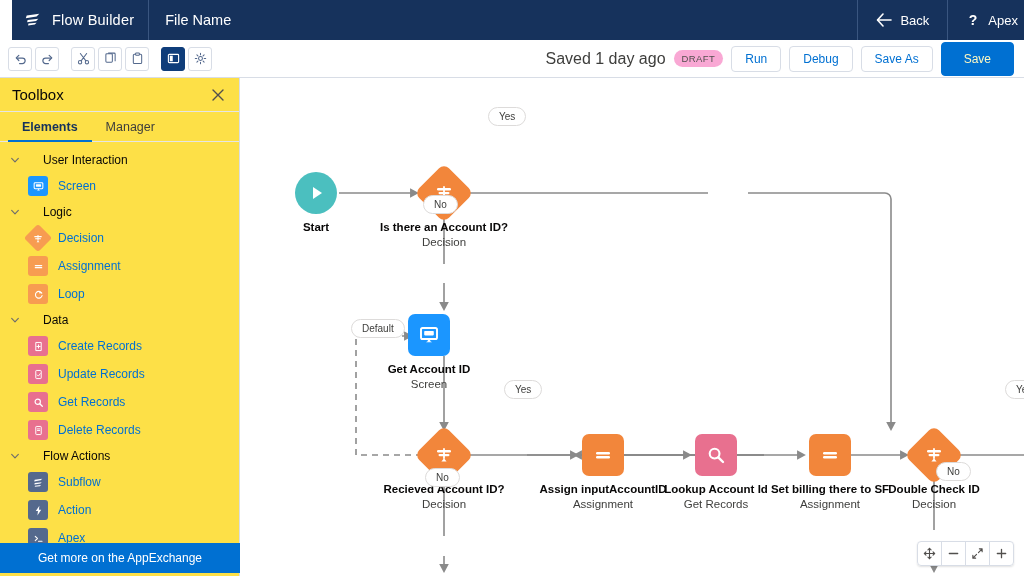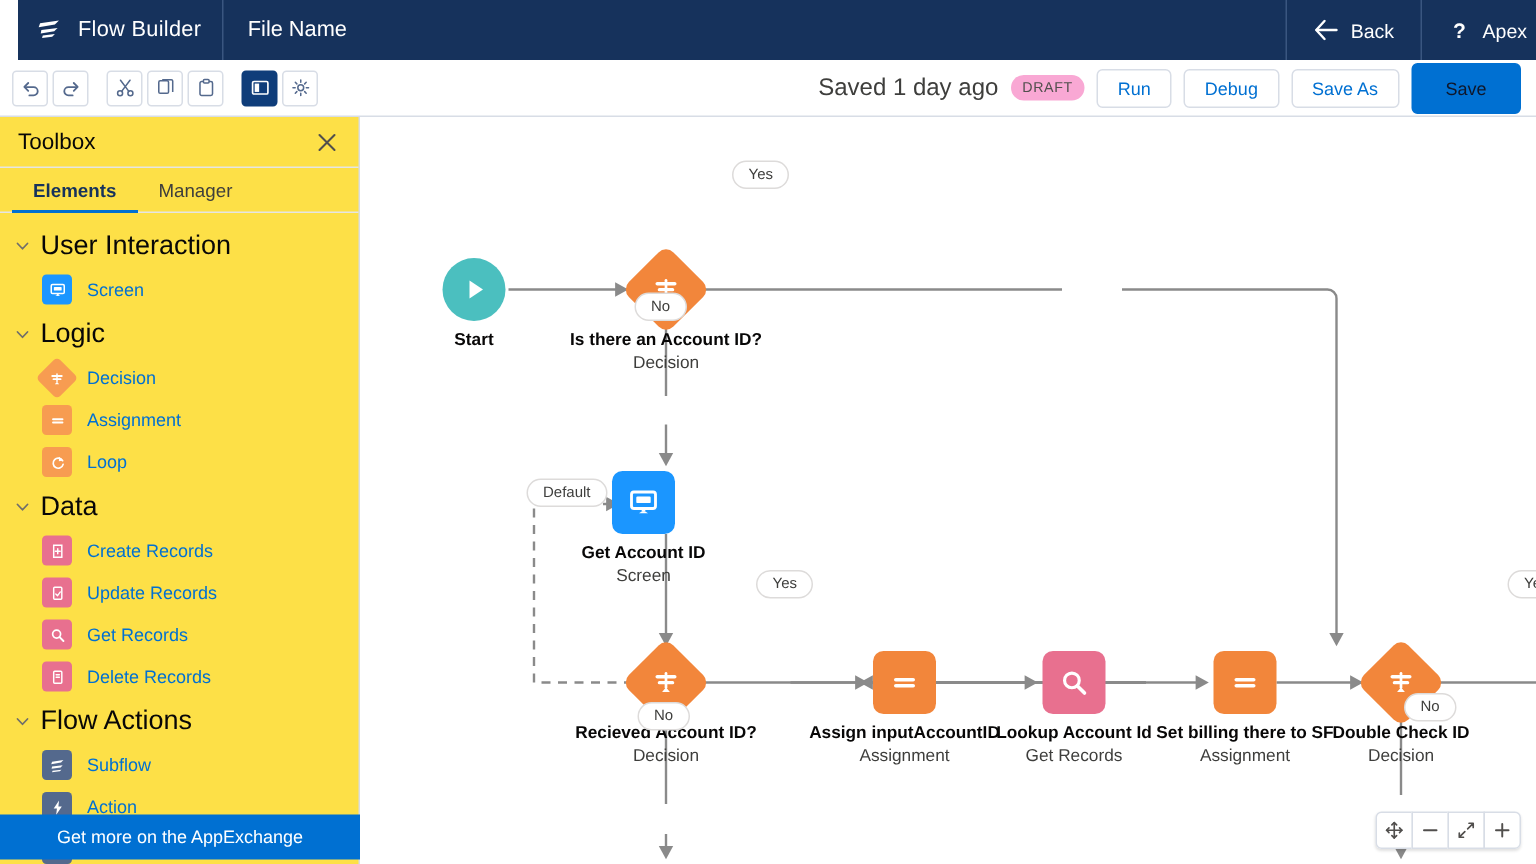--- a/index.html
+++ b/index.html
@@ -49,43 +49,43 @@
   .saved-text { font-size: 16px; color: #3e3e3c; }
   .draft-badge {
     font-size: 9.5px; color: #514f4d; background: #f9a8d4;
     padding: 3px 8px; border-radius: 10px; letter-spacing: .4px;
   }
   .btn {
     height: 26px; padding: 0 13px; border: 1px solid #d8dde6; border-radius: 4px;
     background: #fff; color: #0070d2; font-size: 12px; cursor: pointer;
     display: flex; align-items: center;
   }
-  .btn.primary { background: #0070d2; border-color: #0070d2; color: #0f172a; padding: 16px 22px; }
+  .btn.primary { background: #0070d2; border-color: #0070d2; color: #fef9c3; padding: 16px 22px; }
 
   
   .toolbox {
     position: absolute; top: 78px; left: 0; width: 240px; height: 498px;
     background: #fde047; border-right: 1px solid #d8dde6;
   }
   .toolbox-head {
     height: 34px; display: flex; align-items: center; justify-content: space-between;
     padding: 0 14px 0 12px; border-bottom: 1px solid #e5e5e5;
   }
   .toolbox-title { font-size: 15px; color: #080707; }
   .close-x { cursor: pointer; display: block; }
   .tabs { display: flex; height: 30px; border-bottom: 1px solid #e5e5e5; padding-left: 8px; }
   .tab {
     font-size: 12.5px; color: #3e3e3c; padding: 0 14px; height: 30px;
     display: flex; align-items: center; cursor: pointer;
   }
   .tab.active { color: #16325c; font-weight: bold; box-shadow: inset 0 -2px 0 #0070d2; }
   .tree { padding: 6px 0 0 0; }
   .group-head {
-    display: flex; align-items: center; gap: 7px; padding: 5px 0 5px 10px;
-    font-size: 18px; color: #080707; cursor: pointer;
+    display: flex; align-items: center; gap: 23px; padding: 5px 0 5px 10px;
+    font-size: 12px; color: #080707; cursor: pointer;
   }
   .chev { width: 10px; height: 10px; display: block; }
   .elem-row {
     display: flex; align-items: center; gap: 10px; padding: 4px 0 4px 28px; cursor: grab;
   }
   .elem-icon {
     width: 20px; height: 20px; border-radius: 3px;
     display: flex; align-items: center; justify-content: center; flex: none;
   }
   .elem-icon.dia { border-radius: 3px; transform: rotate(45deg); }

